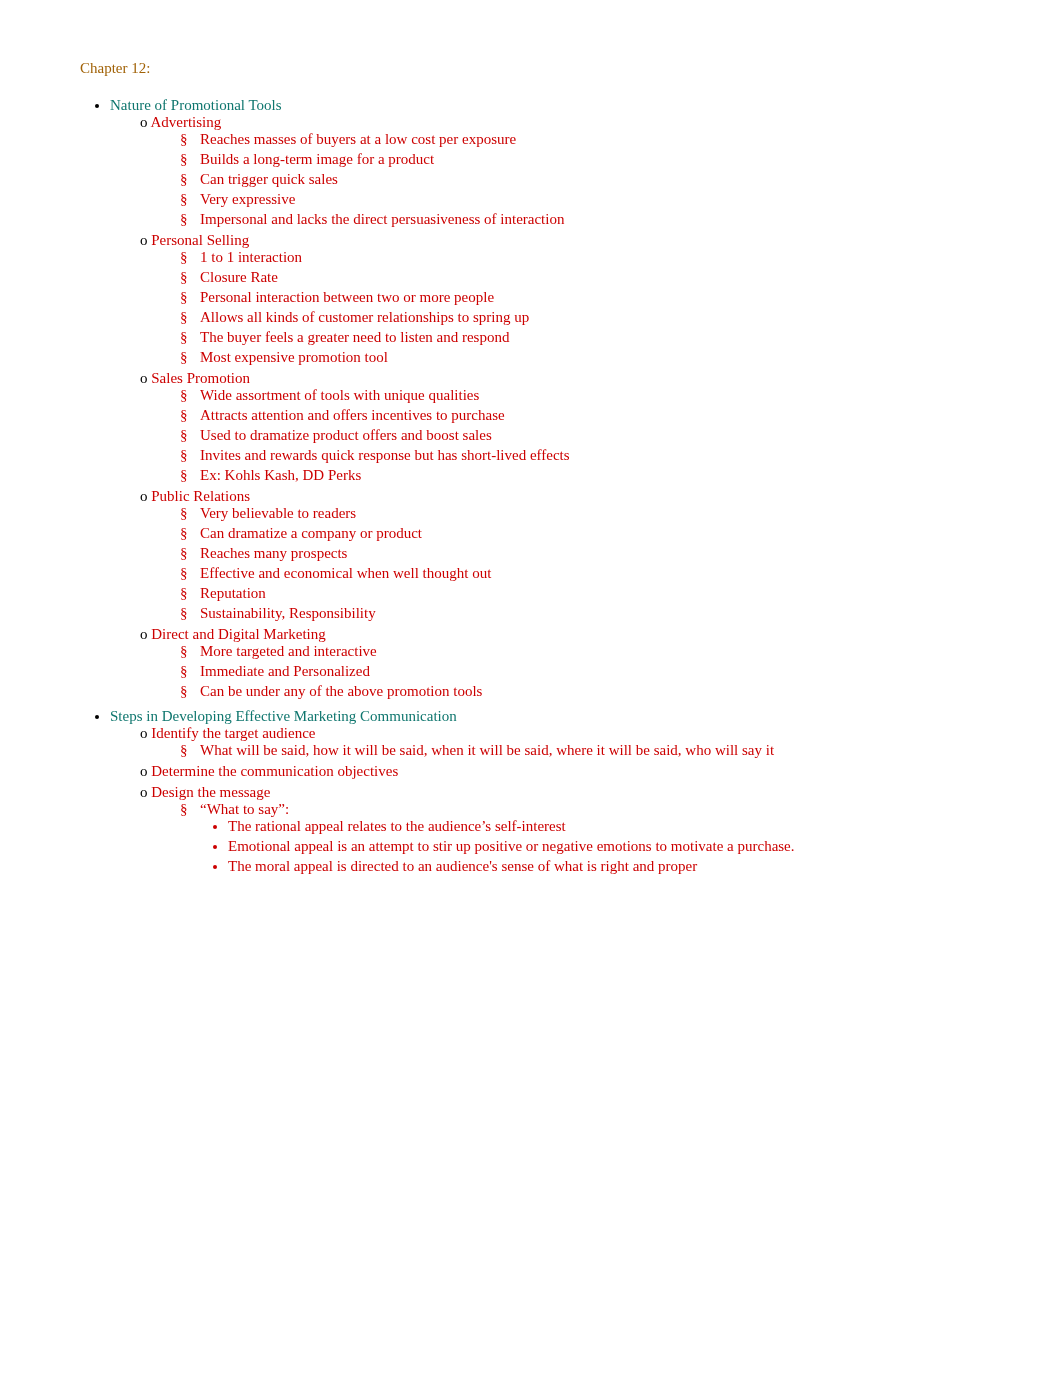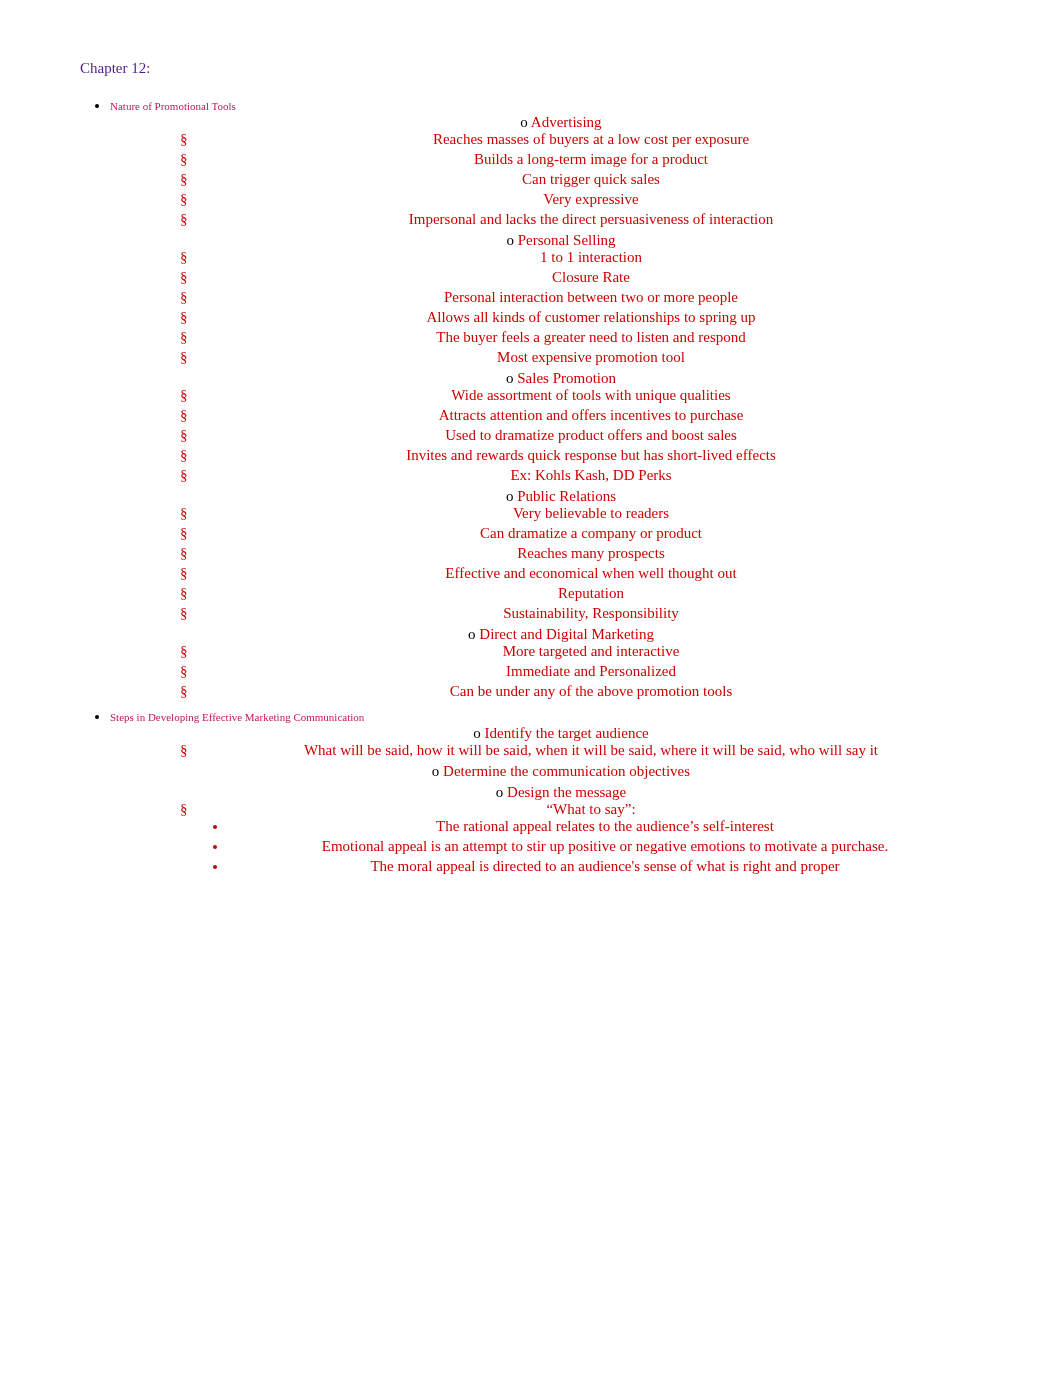--- a/index.html
+++ b/index.html
@@ -13,47 +13,46 @@
       font-family: 'Times New Roman', Times, serif;
       font-size: 15px;
       color: #000000;
       padding: 60px 80px;
       width: 1062px;
       min-height: 1377px;
     }
 
     .chapter-title {
       font-size: 15px;
-      color: #4c1d95;
+      color: #a16207;
       margin-bottom: 20px;
     }
 
     ul.level1 {
       list-style-type: disc;
       margin-left: 30px;
       color: #000000;
     }
 
     ul.level1 > li {
       margin-bottom: 6px;
     }
 
     .level1-text {
-      color: #be185d;
-      font-size: 11px;
+      color: #0f766e;
+      font-size: 15px;
     }
 
     ol.level2 {
       list-style-type: none;
       margin-left: 30px;
     }
 
     ol.level2 > li {
       margin-bottom: 4px;
-      text-align: center;
     }
 
     ol.level2 > li::before {
       content: "o  ";
       color: #000000;
     }
 
     .level2-text {
       color: #cc0000;
       font-size: 15px;

